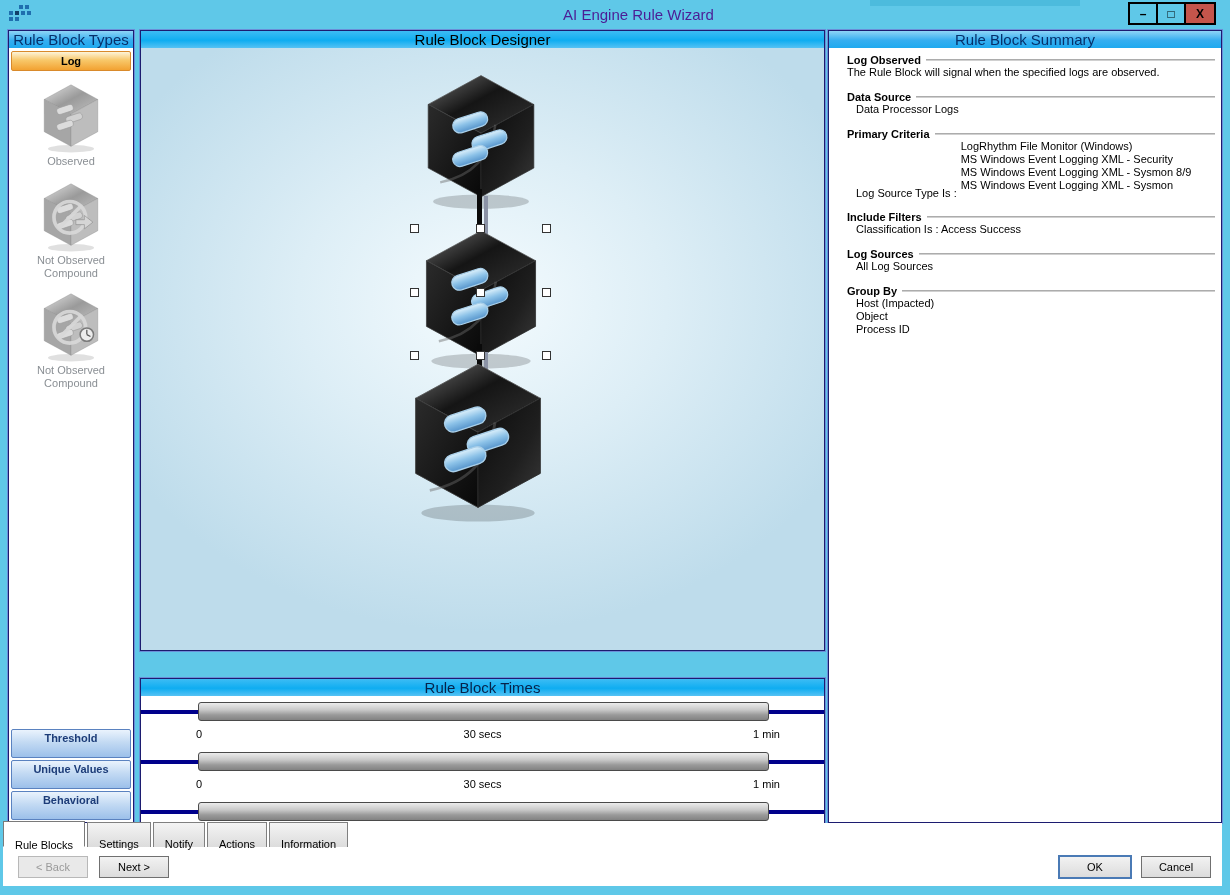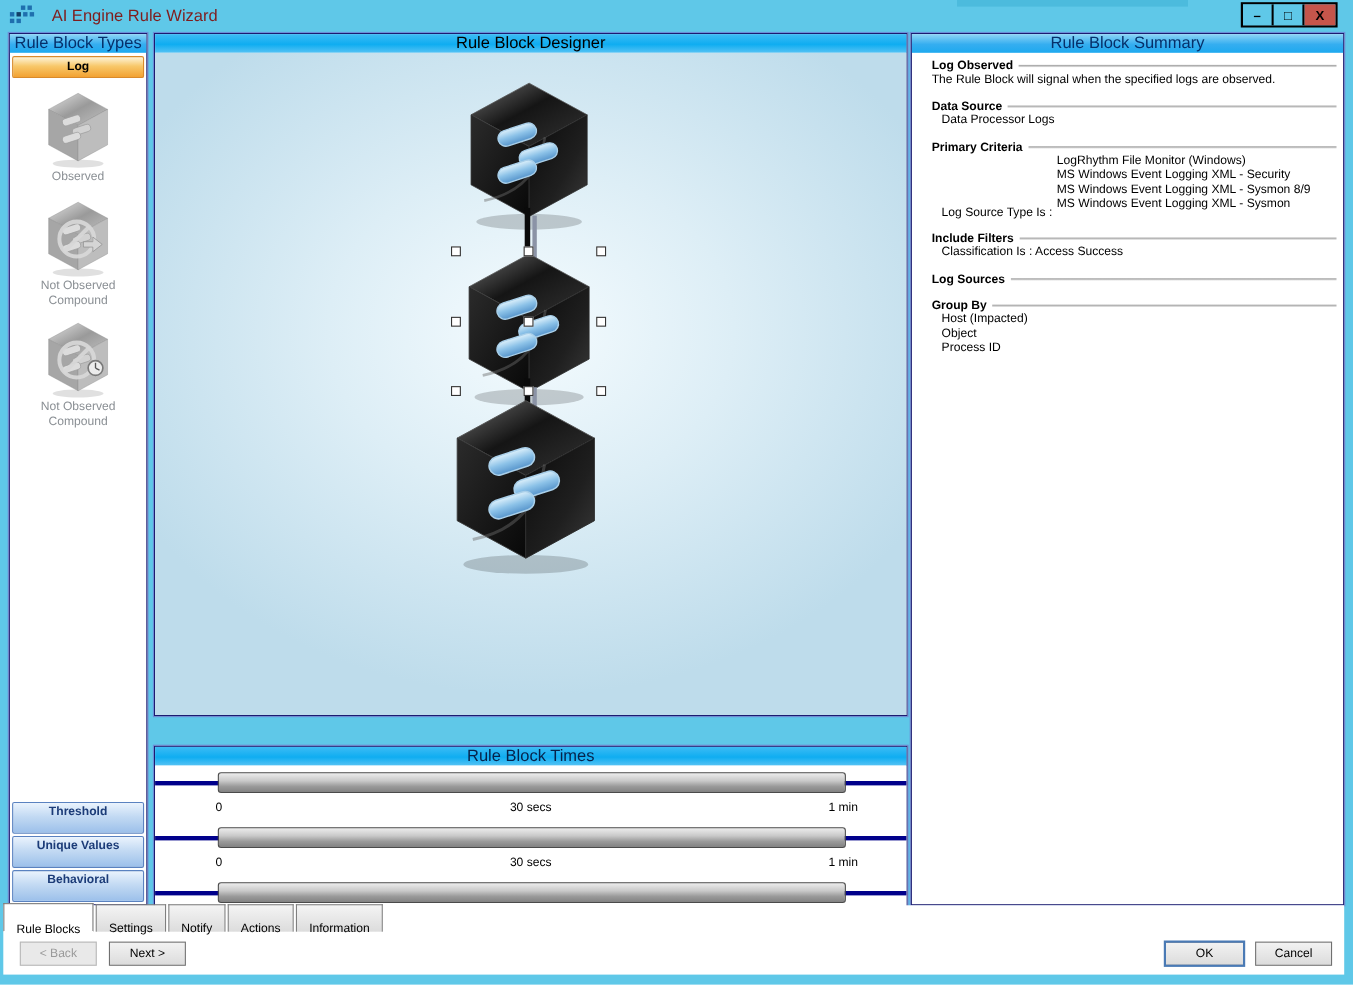--- a/index.html
+++ b/index.html
@@ -2,21 +2,21 @@
 <html><head>
 <meta charset="utf-8">
 <style>
   * { margin:0; padding:0; box-sizing:border-box; }
   html,body { width:1230px; height:895px; }
   body { font-family:"Liberation Sans", sans-serif; font-size:11px; color:#000; }
   .window { position:relative; width:1230px; height:895px; background:#5fc8e8; overflow:hidden; }
 
   
   .titlebar { position:absolute; left:0; top:0; width:100%; height:29px; }
-  .titlebar .title { position:absolute; left:0; right:0; top:6px; font-size:15px; color:#7f1d1d;margin-left:47px; }
+  .titlebar .title { position:absolute; left:0; right:0; top:6px; text-align:center; font-size:15px; color:#4c1d95;margin-left:47px; }
   .bg-edge { position:absolute; left:870px; top:0; width:210px; height:6px; background:#4cbbdd; }
   .logo { position:absolute; left:8px; top:5px; width:26px; height:19px; }
   .logo i { position:absolute; width:4px; height:4px; background:#1f6fae; }
   .logo i.d { background:#123f68; }
   .win-controls { position:absolute; right:14px; top:2px; display:flex; border:2px solid #000; height:23px; }
   .wc-btn { width:28px; height:19px; display:flex; align-items:center; justify-content:center;
             font-weight:bold; font-size:12px; background:#5fc8e8; border-right:2px solid #000; cursor:default; }
   .wc-btn:last-child { border-right:none; }
   .wc-close { background:#c5554b; }
 
@@ -313,20 +313,21 @@
             <span class="sum-rule"></span>
           </div>
         <div class="sum-line ind">Classification Is : Access Success</div>
       </div>
 
       <div class="sum-section">
         <div class="sum-title-row">
             <span class="sum-title">Log Sources</span>
             <span class="sum-rule"></span>
           </div>
+        <div class="sum-line ind">All Log Sources</div>
       </div>
 
       <div class="sum-section">
         <div class="sum-title-row">
             <span class="sum-title">Group By</span>
             <span class="sum-rule"></span>
           </div>
         <div class="sum-line ind">Host (Impacted)</div>
         <div class="sum-line ind">Object</div>
         <div class="sum-line ind">Process ID</div>

